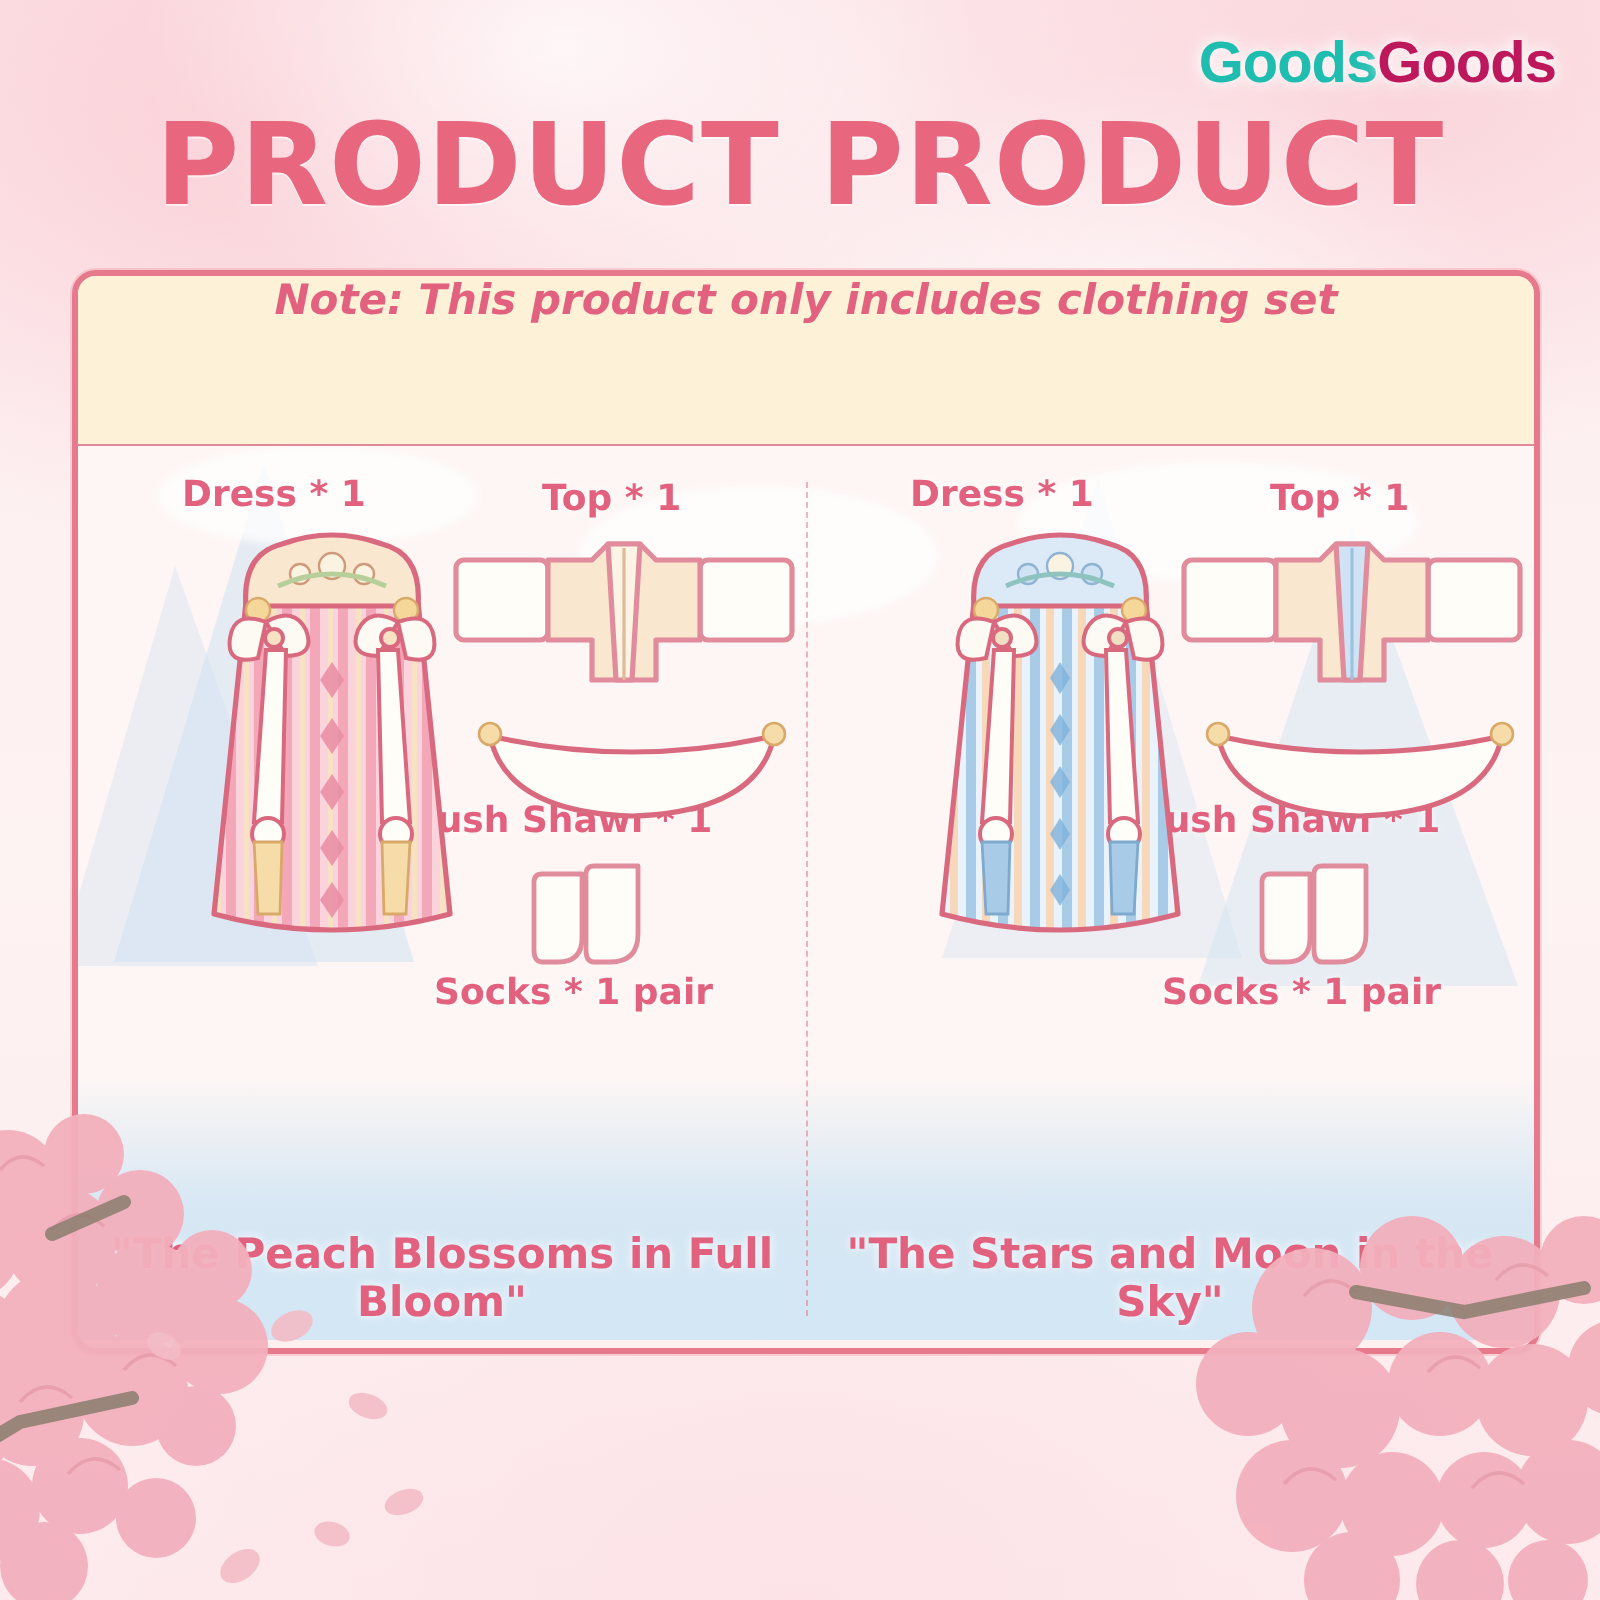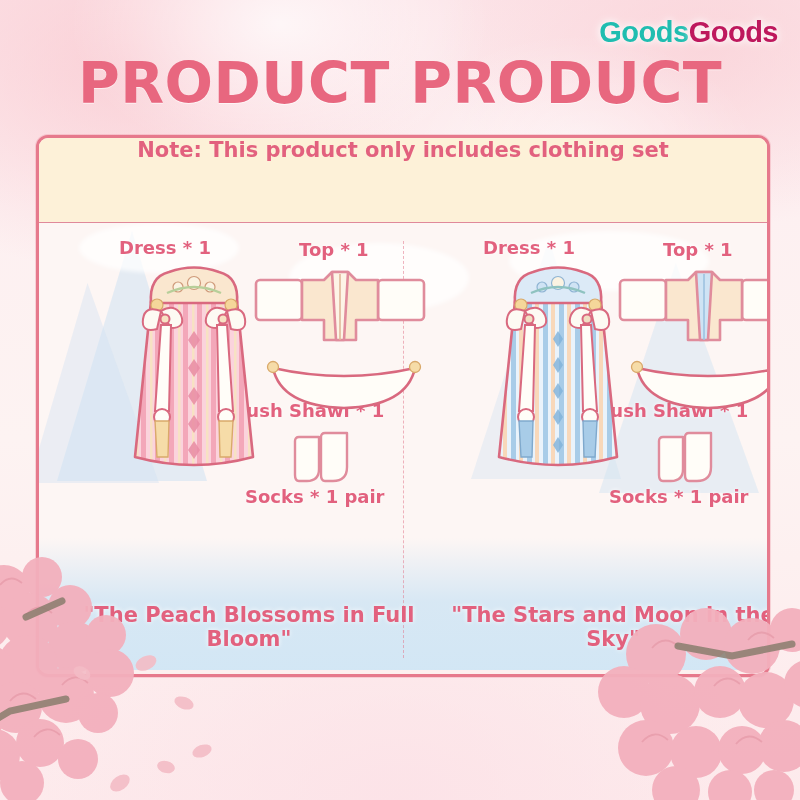--- a/index.html
+++ b/index.html
@@ -30,33 +30,33 @@
   #title{position:absolute;left:0;right:0;top:50px;text-align:center;
     font-size:57px;font-weight:bold;letter-spacing:.5px;color:#e8677f;
     font-family:"DejaVu Sans", sans-serif;
     text-shadow:0 1px 0 rgba(255,255,255,.6);}
   
   #card{position:absolute;left:36px;top:135px;width:728px;height:536px;
     border:3px solid #e6798c;border-radius:12px;overflow:hidden;
     background:#fdf0ef;box-shadow:0 0 0 1px rgba(230,121,140,.25);}
   #note{height:84px;background:#fdf1d8;border-bottom:1.5px solid #e0899a;
     display:flex;flex-direction:column;align-items:center;justify-content:space-between;
-    gap:18px;}
+    gap:18px;font-style:italic;}
   #note div{color:#e2617e;font-size:21px;font-weight:bold;line-height:1.18;
     font-family:"DejaVu Sans", sans-serif;text-align:center;}
   #panels{position:relative;height:447px;background:#fdf6f4;}
   
   #scenery{position:absolute;inset:0;overflow:hidden;}
   .mountain{position:absolute;background:#cfe2f2;opacity:.55;}
   .snowband{position:absolute;left:0;right:0;bottom:0;height:132px;
     background:linear-gradient(180deg,rgba(205,228,244,0) 0%,rgba(203,227,244,.75) 48%,rgba(206,229,245,.9) 100%);}
   .cloudblob{position:absolute;background:rgba(255,255,255,.75);border-radius:50%;filter:blur(2px);}
   #divider{position:absolute;left:50%;top:18px;bottom:12px;width:0;
     border-left:1.5px dashed rgba(226,121,140,.55);}
-  .panel{position:absolute;top:0;bottom:12px;width:50%;margin-left:28px;}
+  .panel{position:absolute;top:0;bottom:0;width:50%;}
   .panel.left{left:0;} .panel.right{left:50%;}
   .lbl{position:absolute;color:#e2617e;font-size:18px;font-weight:bold;
     white-space:nowrap;font-family:"DejaVu Sans", sans-serif;
     text-shadow:0 0 4px rgba(255,255,255,.9);}
   .setname{position:absolute;left:6px;right:6px;bottom:6px;text-align:center;
     color:#e2617e;font-size:21px;font-weight:bold;line-height:1.14;
     font-family:"DejaVu Sans", sans-serif;
     text-shadow:0 0 5px rgba(255,255,255,.95);}
   svg{display:block;overflow:visible;}
   

